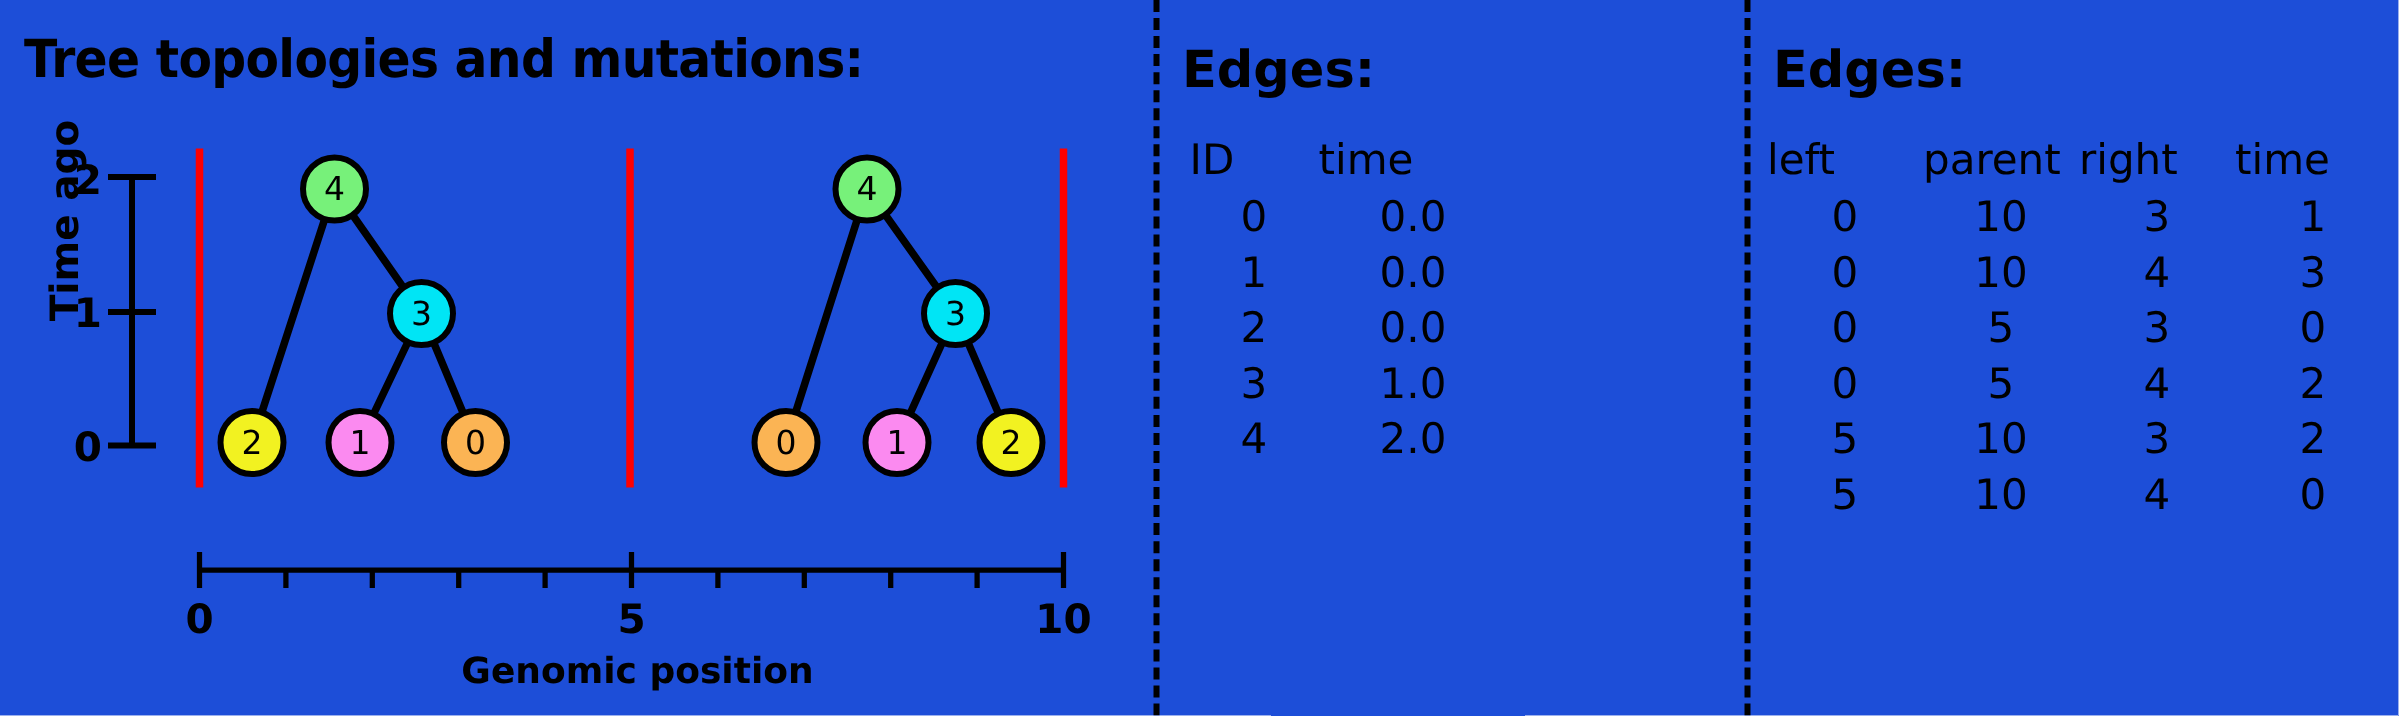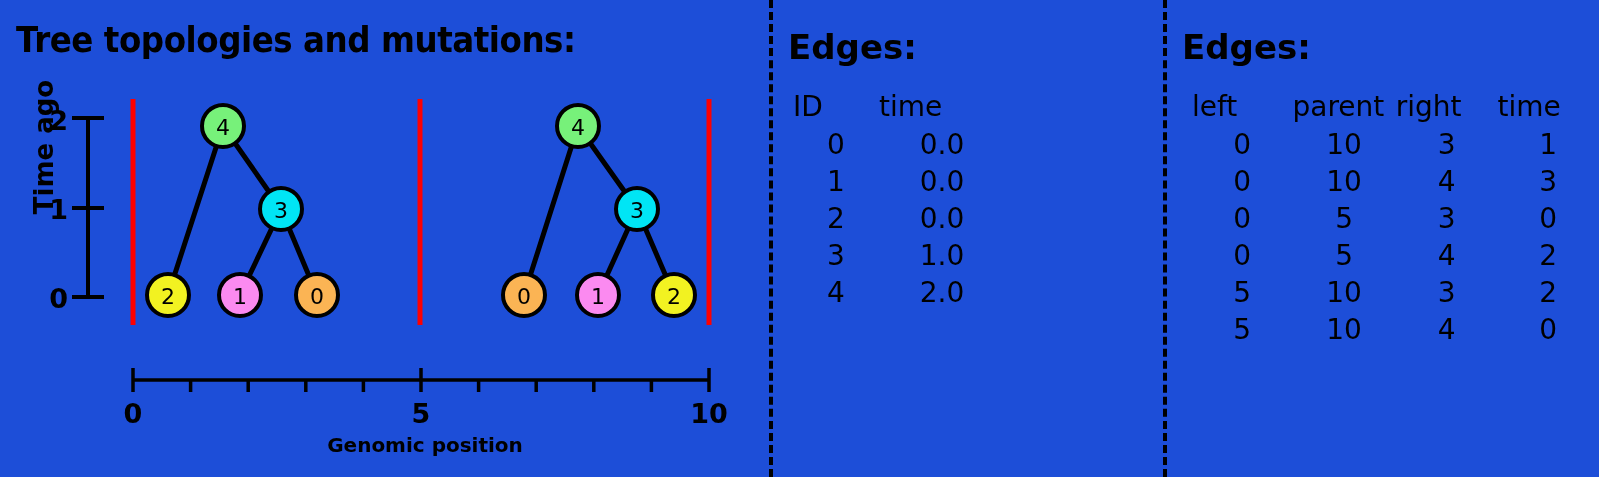--- a/index.html
+++ b/index.html
@@ -73,21 +73,21 @@
     text-align: center;
     width: 60px;
   }
   #xlabel {
     position: absolute;
     left: 135px; top: 433px;
     width: 580px;
     text-align: center;
     font-family: "DejaVu Sans", sans-serif;
     font-weight: bold;
-    font-size: 20px;
+    font-size: 24px;
     color: #000;
     white-space: nowrap;
   }
 
   .node-num {
     font-family: "DejaVu Sans", sans-serif;
     font-size: 22px;
     font-weight: 500;
     fill: #000000;
     text-anchor: middle;
@@ -285,21 +285,21 @@
           <td class="col-id">4</td>
           <td class="col-time">2.0</td>
         </tr>
       </tbody>
     </table>
   </div>
 
   <div class="table-panel" style="left:1165px; width:434px;">
     <div class="panel-heading" style="left:17px; top:27px;text-align:right;">Edges:</div>
 
-    <table class="data" id="edges-table" style="left:27px; top:93px;">
+    <table class="data" id="edges-table" style="left:13px; top:93px;">
       <thead>
         <tr>
           <th>left</th>
           <th>parent</th>
           <th>right</th>
           <th>time</th>
         </tr>
       </thead>
       <tbody>
         <tr>

